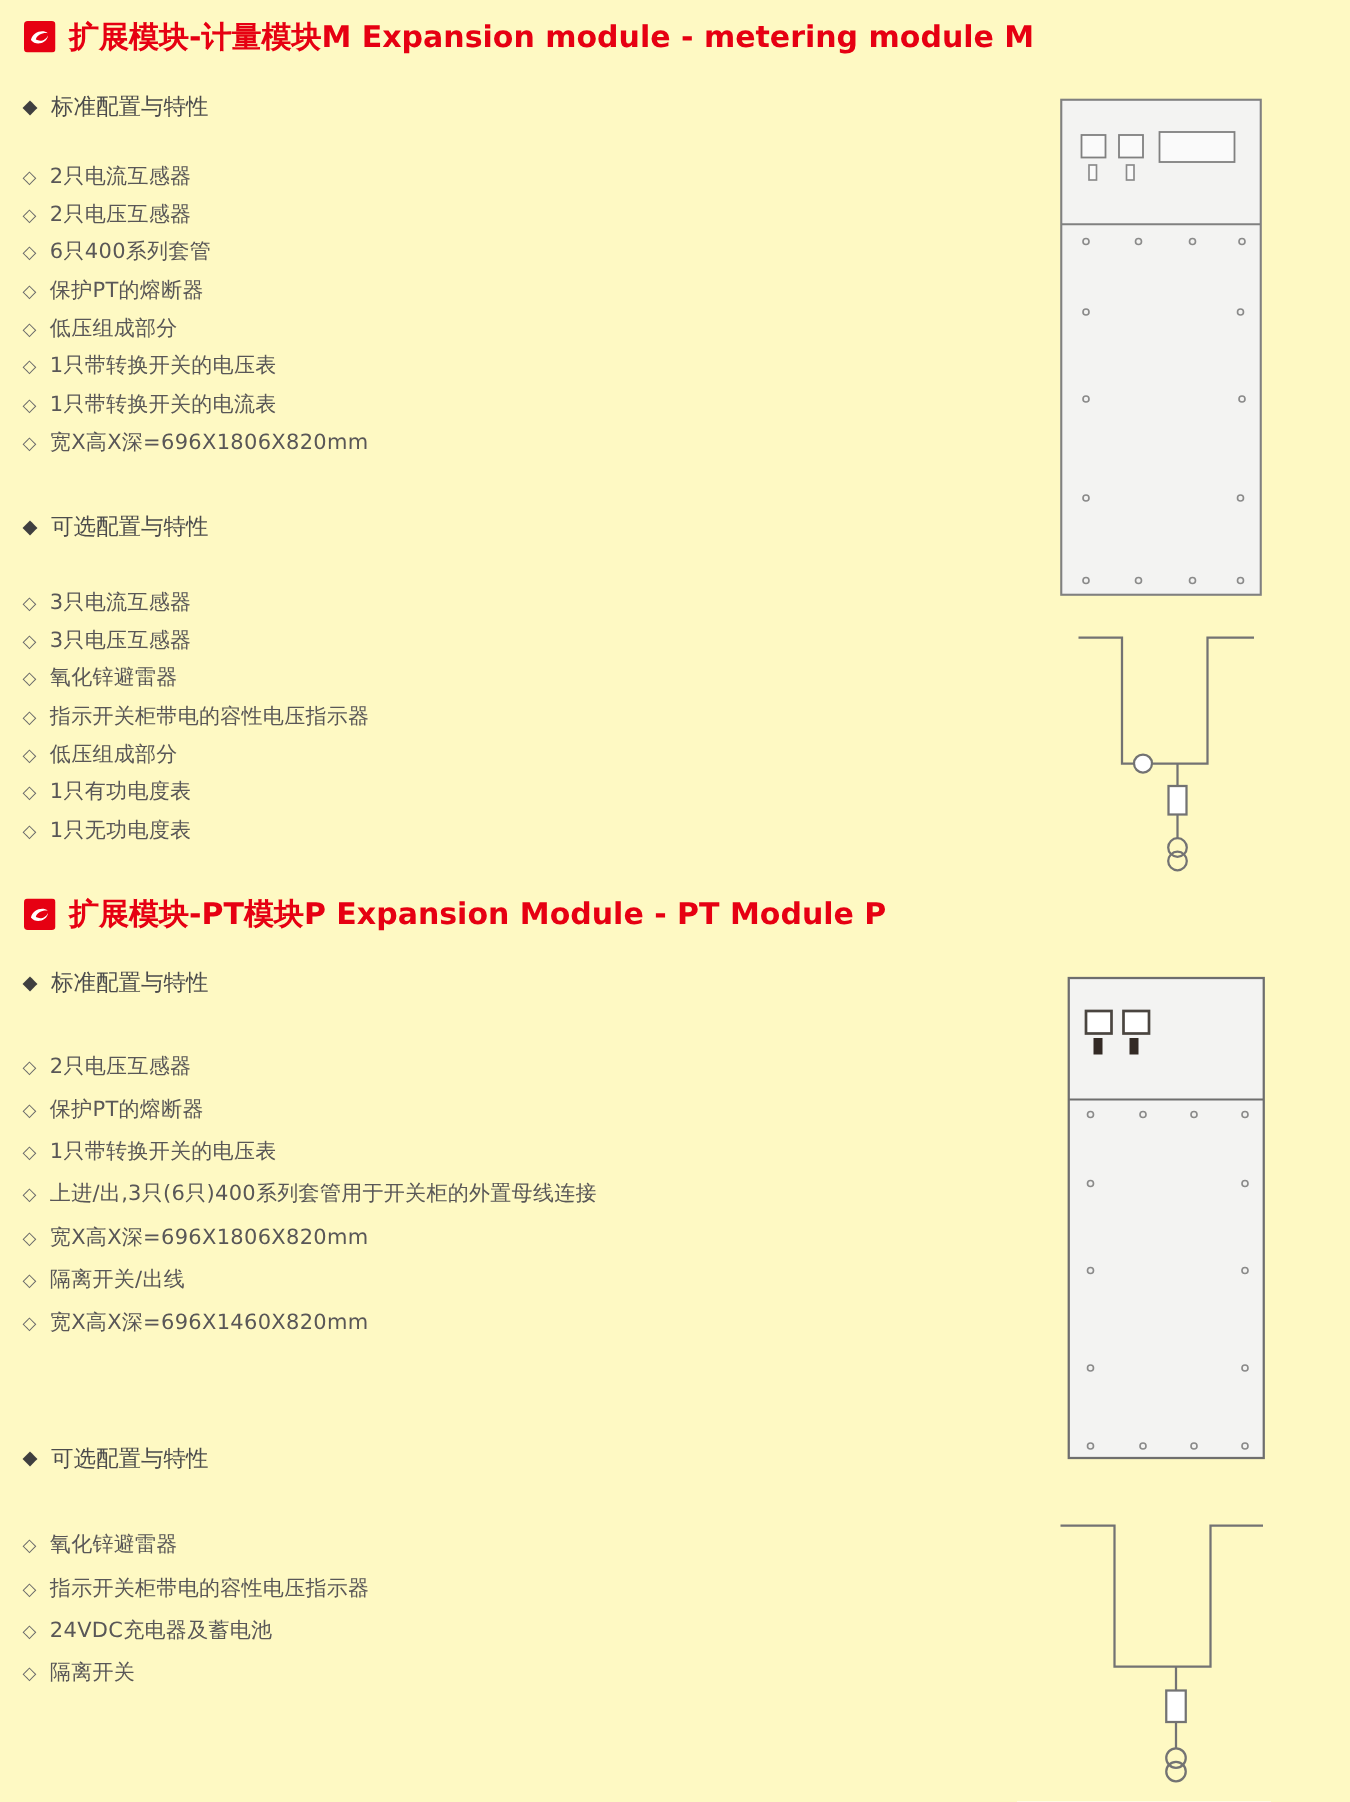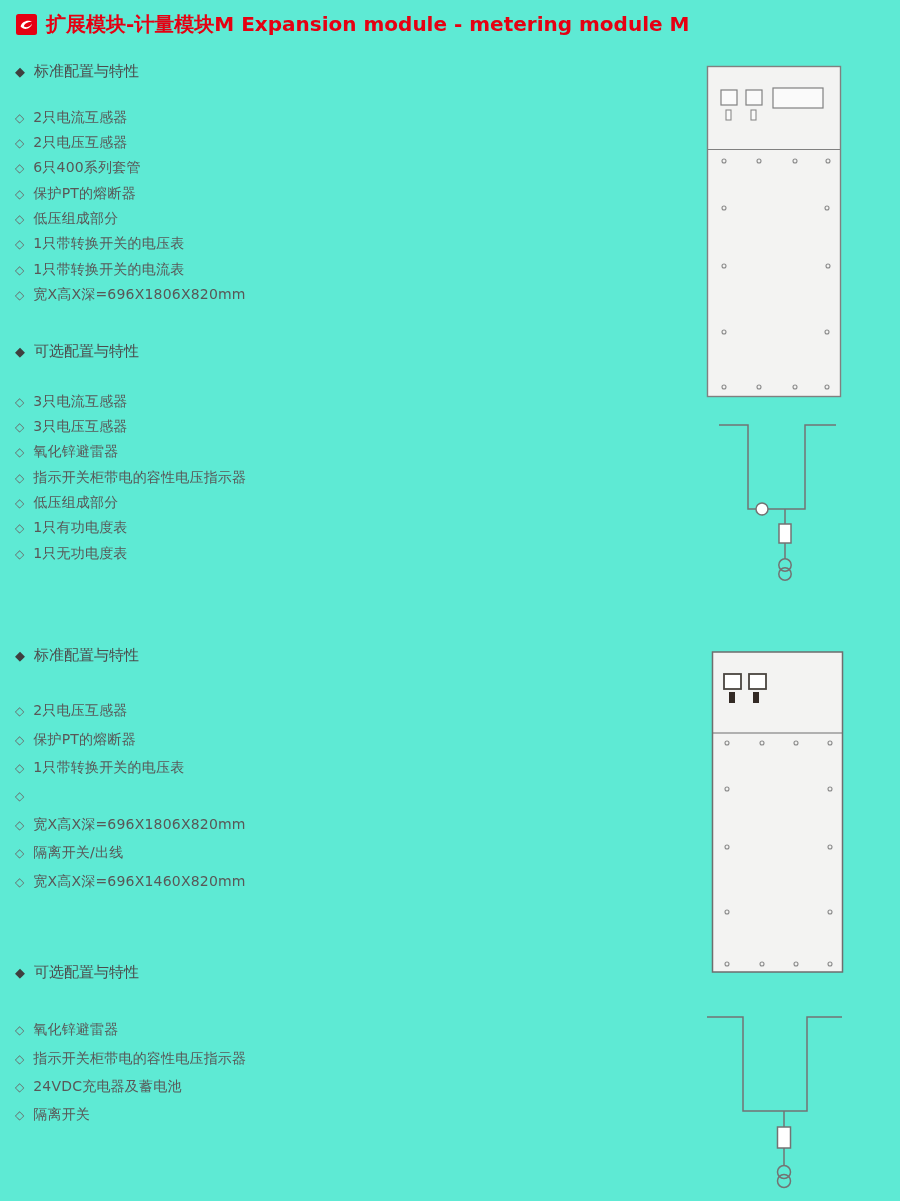--- a/index.html
+++ b/index.html
@@ -6,21 +6,21 @@
     --red:#e60012;
     --body:#595757;
     --head:#4c4c4c;
     --line:#737373;
     --cabline:#808080;
     --cabfill:#f3f3f2;
   }
   *{box-sizing:border-box;}
   html,body{margin:0;padding:0;background:#fff;}
   body{font-family:"DejaVu Sans","Liberation Sans",sans-serif;}
-  .page{position:relative;width:900px;height:1201px;background:#5eead4;overflow:hidden;}
+  .page{position:relative;width:900px;height:1201px;background:#fef9c3;overflow:hidden;}
 
   .module-title{position:absolute;display:flex;align-items:center;gap:9px;
     color:var(--red);font-size:20px;font-weight:600;white-space:nowrap;}
   .module-title .logo{display:block;width:21px;height:21px;flex:0 0 21px;}
   #m-title{top:11px;left:16px;}
   #p-title{top:596px;left:16px;}
 
   .section-heading{position:absolute;display:flex;align-items:center;
     font-size:15px;color:var(--head);white-space:nowrap;}
   .section-heading .b{font-size:13px;color:#3f3f3f;margin-right:9px;}
@@ -164,20 +164,27 @@
       <path d="M9 7 H38 V91 H95 V7 H126"></path>
       <path d="M75 91 V106"></path>
       <rect x="69" y="106" width="12" height="19" fill="#ffffff"></rect>
       <path d="M75 125 V141"></path>
       <circle cx="52" cy="91" r="6" fill="#ffffff"></circle>
       <circle cx="75" cy="147" r="6.2"></circle>
       <circle cx="75" cy="156" r="6.2"></circle>
     </g>
   </svg>
 
+  <div class="module-title" id="p-title">
+    <svg class="logo" viewBox="0 0 21 21">
+      <rect x="0" y="0" width="21" height="21" rx="2.5" fill="#e60012"></rect>
+      <path d="M4.6 12.6 C5.8 7.4 12.4 5.2 15.9 8.1 C12.2 7.7 8.5 9.3 7.9 12.4 C11.3 14.2 14.7 12.5 16.0 9.6 C15.5 14.6 8.1 17.1 4.6 12.6 Z" fill="#ffffff"></path>
+    </svg>
+    <span>扩展模块-PT模块P Expansion Module - PT Module P</span>
+  </div>
 
   <div class="section-heading" id="p-std-h">
     <span class="b">◆</span>
     <span>标准配置与特性</span>
   </div>
 
   <ul class="feature-list" id="p-std-list">
     <li>
         <span class="b">◇</span>
         <span class="t">2只电压互感器</span>
@@ -185,20 +192,21 @@
     <li>
         <span class="b">◇</span>
         <span class="t">保护PT的熔断器</span>
       </li>
     <li>
         <span class="b">◇</span>
         <span class="t">1只带转换开关的电压表</span>
       </li>
     <li>
         <span class="b">◇</span>
+        <span class="t">上进/出,3只(6只)400系列套管用于开关柜的外置母线连接</span>
       </li>
     <li>
         <span class="b">◇</span>
         <span class="t">宽X高X深=696X1806X820mm</span>
       </li>
     <li>
         <span class="b">◇</span>
         <span class="t">隔离开关/出线</span>
       </li>
     <li>

